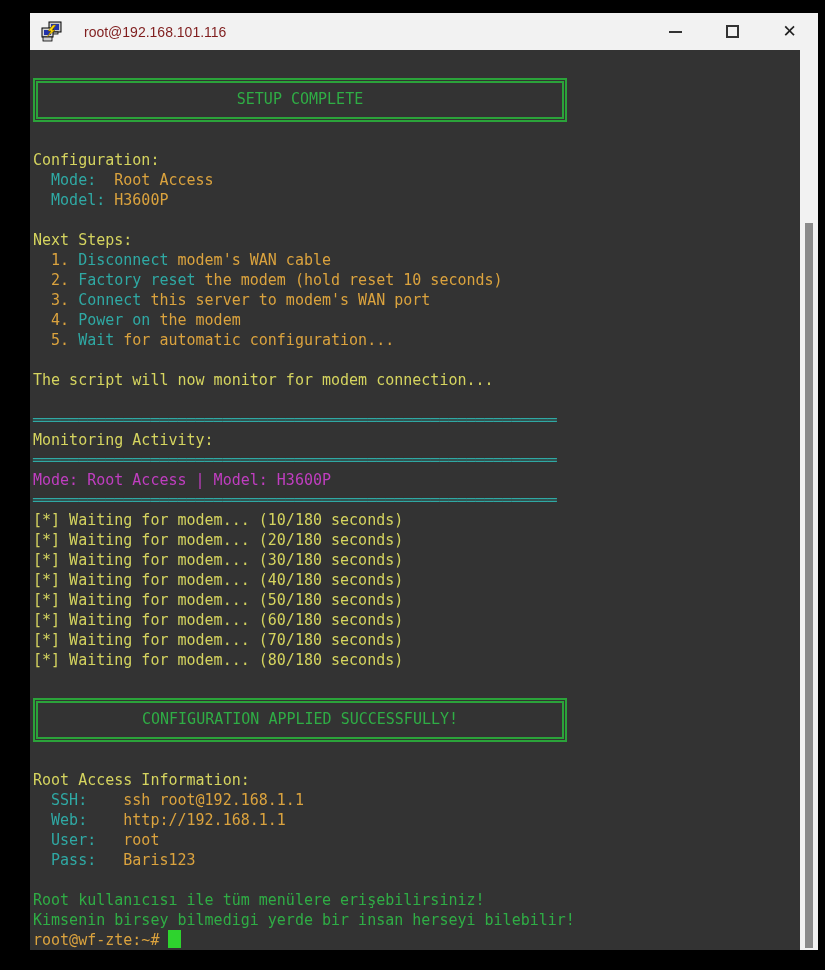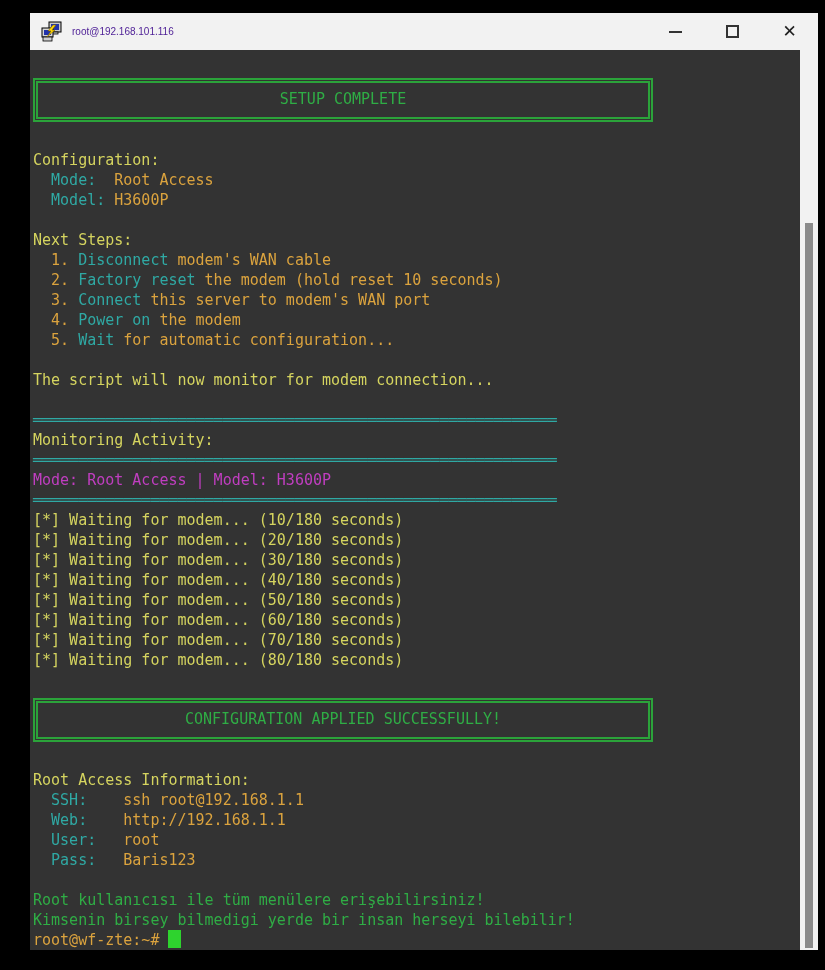--- a/index.html
+++ b/index.html
@@ -3,36 +3,36 @@
 <meta charset="utf-8">
 <style>
   * { box-sizing: border-box; margin: 0; padding: 0; }
   html, body { width: 825px; height: 970px; background: #000; overflow: hidden; }
   .window { position: absolute; left: 30px; top: 13px; width: 788px; height: 937px; }
   .titlebar {
     height: 37px; background: #f2f2f2; display: flex; align-items: center;
     font-family: "Liberation Sans", sans-serif;
   }
   .app-icon { margin-left: 10px; width: 24px; height: 24px; display: block; }
-  .title { margin-left: 8px; font-size: 10px; color: #4c1d95; }
+  .title { margin-left: 20px; font-size: 14px; color: #7f1d1d; }
   .controls { margin-left: auto; display: flex; height: 100%; }
   .ctrl { width: 57px; height: 100%; display: flex; align-items: center; justify-content: center; cursor: default; }
   .min-glyph { width: 13px; height: 2px; background: #333; display: block; }
   .max-glyph { width: 13px; height: 13px; border: 2px solid #333; display: block; }
   .close-glyph { font-family: "DejaVu Sans", sans-serif; font-size: 17px; color: #222; line-height: 1; }
   .winbody { display: flex; height: 900px; }
   .terminal {
     flex: 1; background: #333333; overflow: hidden; white-space: pre;
     font-family: "DejaVu Sans Mono", monospace; font-size: 15px; line-height: 20px;
     padding-left: 3px;
   }
   .tline { height: 20px; }
   .tbox { height: 60px; position: relative; }
   .tbox-rect {
-    position: absolute; left: 0; top: 8px; width: 620px; height: 44px;
+    position: absolute; left: 0; top: 8px; width: 534px; height: 44px;
     border: 5px double #2ba33a; text-align: center; line-height: 33px;
   }
   .cursor { display: inline-block; width: 13px; height: 18px; vertical-align: middle; margin-top: -3px; }
   .scrollbar { width: 18px; background: #f2f2f2; position: relative; }
   .scroll-thumb { position: absolute; left: 5px; width: 8px; top: 173px; height: 725px; background: #8b8b8b; }
 </style>
 </head>
 <body>
 
 <div class="window">

